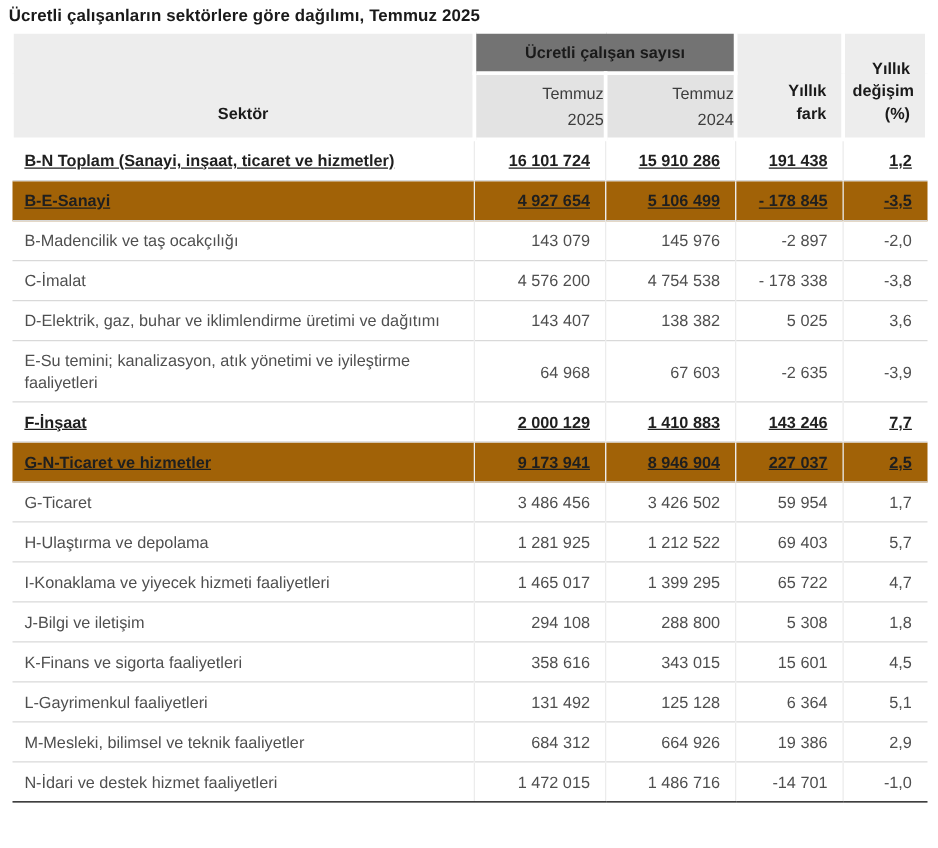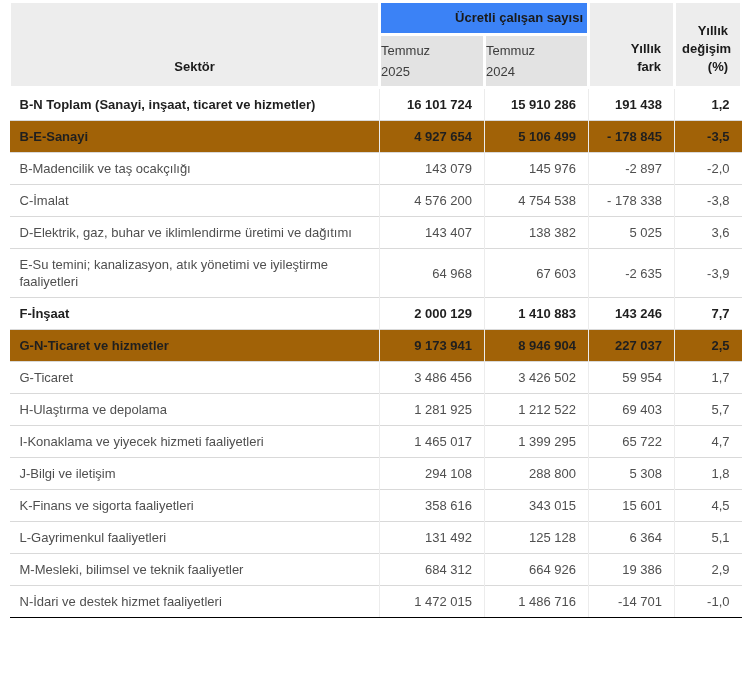--- a/index.html
+++ b/index.html
@@ -38,31 +38,31 @@
     font-size: 13px;
     line-height: 18px;
     white-space: pre-line;
   }
   th.h-sektor {
     text-align: center;
     vertical-align: bottom;
     padding: 8px 10px 10px 10px;
   }
   th.h-group {
-    background: #3b82f6;
-    text-align: right;
+    background: #737373;
+    text-align: center;
     vertical-align: middle;
     height: 32px;
     padding: 6px 4px;
   }
   th.h-sub {
     background: #e3e3e3;
     font-weight: normal;
     color: #3d3d3d;
-    text-align: left;
+    text-align: right;
     vertical-align: middle;
     height: 53px;
     line-height: 21px;
   }
   th.h-fark {
     text-align: right;
     vertical-align: bottom;
     padding: 8px 12px 10px 6px;
   }
   th.h-pct {
@@ -83,29 +83,31 @@
   tbody tr:last-child td { border-bottom: 1px solid #000000; }
   td.num {
     text-align: right;
     padding-right: 12px;
     border-left: 1px solid #ececec;
     white-space: nowrap;
   }
   tr.bold td {
     font-weight: bold;
     color: #1f1f1f;
+    text-decoration: underline;
   }
   tr.shaded td {
     background: #a16207;
   }
 </style>
 </head>
 <body>
 
 <div class="page">
+  <div class="title">Ücretli çalışanların sektörlere göre dağılımı, Temmuz 2025</div>
 
   <table>
     <colgroup>
       <col class="c-sector">
         <col class="c-2025">
         <col class="c-2024">
         <col class="c-fark">
         <col class="c-pct">
     </colgroup>
     <thead>

